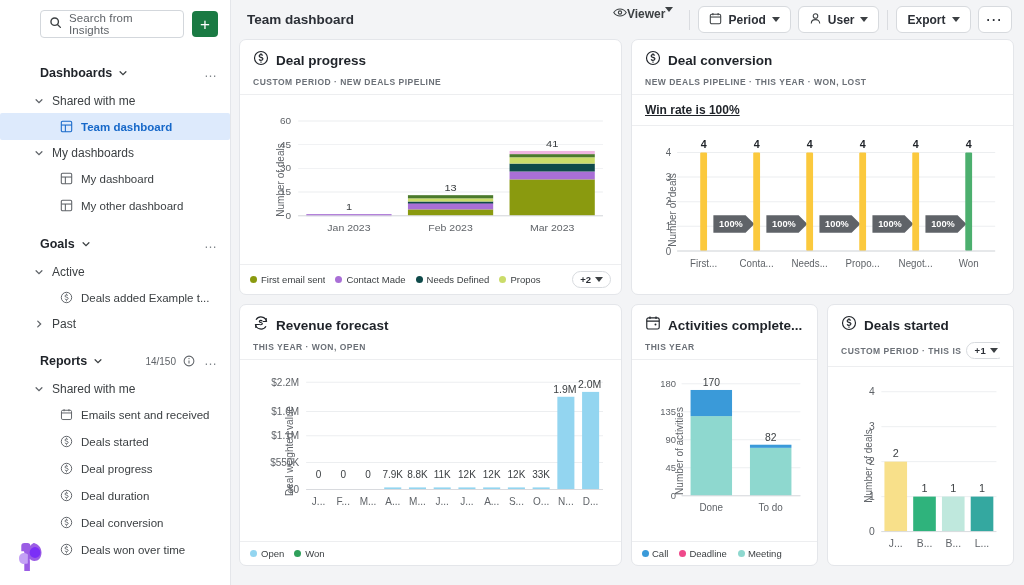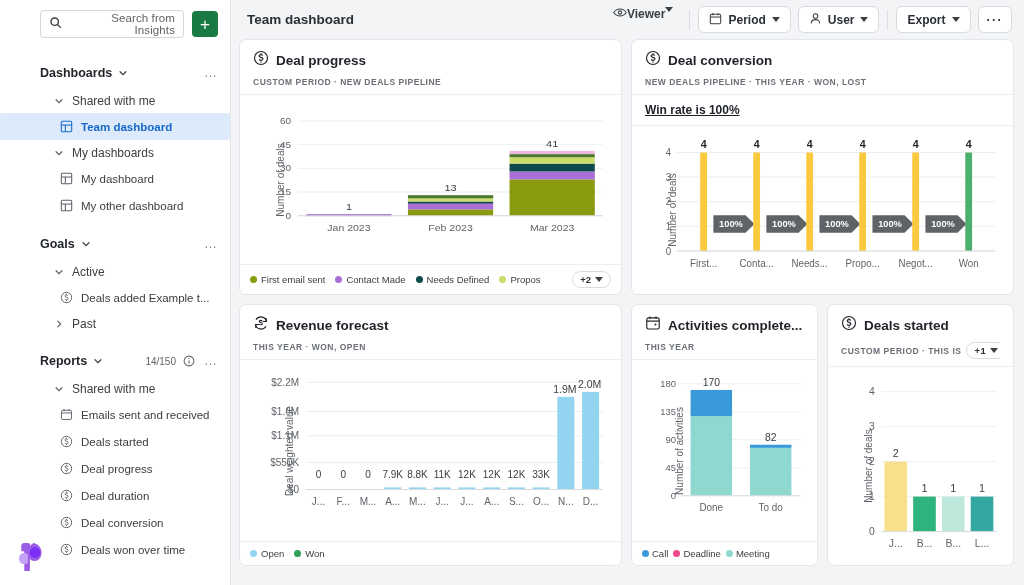--- a/index.html
+++ b/index.html
@@ -12,21 +12,20 @@
   .app { display: flex; width: 1024px; height: 585px; }
 
   
   .sidebar {
     width: 231px; height: 585px;
     background: #ffffff;
     border-right: 1px solid #e4e6ea;
     position: relative;
     overflow: hidden;
     flex: 0 0 231px;
-    text-align: right;
   }
   .search-row {
     display: flex; align-items: center; gap: 8px;
     padding: 10px 12px 10px 40px;
   }
   .search-box {
     flex: 1; height: 28px;
     border: 1px solid #d3d7dc; border-radius: 4px;
     display: flex; align-items: center; gap: 7px;
     padding: 0 8px;
@@ -50,21 +49,21 @@
   .sec-head .title { font-size: 12.5px; font-weight: bold; color: #1f2329; }
   .sec-head .chev { margin-left: 6px; color: #3c4043; display:flex; }
   .sec-head .count { margin-left: auto; font-size: 10px; color: #5f6368; }
   .sec-head .info { margin-left: 7px; display:flex; }
   .sec-head .dots { margin-left: 9px; color: #80868b; font-size: 13px; letter-spacing: 1px; line-height: 8px; }
   .sec-head.has-count .dots { margin-left: 9px; }
   .sec-head .dots.push { margin-left: auto; }
 
   .grp {
     display: flex; align-items: center; gap: 8px;
-    padding-left: 54px; height: 25px;
+    padding-left: 34px; height: 25px;
     font-size: 12px; color: #3c4043;
   }
   .grp .gchev { width: 10px; display: flex; justify-content: center; color: #5f6368; }
 
   .leaf {
     display: flex; align-items: center; gap: 7px;
     padding-left: 60px; height: 27px;
     font-size: 11.5px; color: #3c4043;
     white-space: nowrap;
   }
@@ -659,21 +658,21 @@
                 <rect x="51.5" y="20.333333333333343" width="44" height="26.599999999999994" fill="#3a9ad9"></rect>
                 <text x="73.5" y="16.333333333333343" text-anchor="middle" font-size="11" fill="#3c4043" font-weight="normal" font-family="&quot;Liberation Sans&quot;, sans-serif">170</text>
                 <text x="73.5" y="144" text-anchor="middle" font-size="10.5" fill="#5f6368" font-family="&quot;Liberation Sans&quot;, sans-serif">Done</text>
                 <rect x="114.5" y="79.23333333333333" width="44" height="48.766666666666666" fill="#8ed8cf"></rect>
                 <rect x="114.5" y="76.06666666666666" width="44" height="3.1666666666666714" fill="#3a9ad9"></rect>
                 <text x="136.5" y="72.06666666666666" text-anchor="middle" font-size="11" fill="#3c4043" font-weight="normal" font-family="&quot;Liberation Sans&quot;, sans-serif">82</text>
                 <text x="136.5" y="144" text-anchor="middle" font-size="10.5" fill="#5f6368" font-family="&quot;Liberation Sans&quot;, sans-serif">To do</text>
                 <line x1="42" y1="128" x2="168" y2="128" stroke="#d8dade" stroke-width="1"></line>
               </svg>
           </div>
-          <div class="card-legend" id="legend-activities" style="gap: 5px;">
+          <div class="card-legend" id="legend-activities" style="gap: 11px;">
               <span class="lg" style="gap: 3px;">
                 <span class="dot" style="background:#3a9ad9"></span>
                 <span class="lg-txt">Call</span>
               </span>
               <span class="lg" style="gap: 3px; align-items: center;">
                 <span class="dot" style="background:#ef4a8b"></span>
                 <span class="lg-txt">Deadline</span>
               </span>
               <span class="lg" style="gap: 3px;">
                 <span class="dot" style="background:#8ed8cf"></span>

